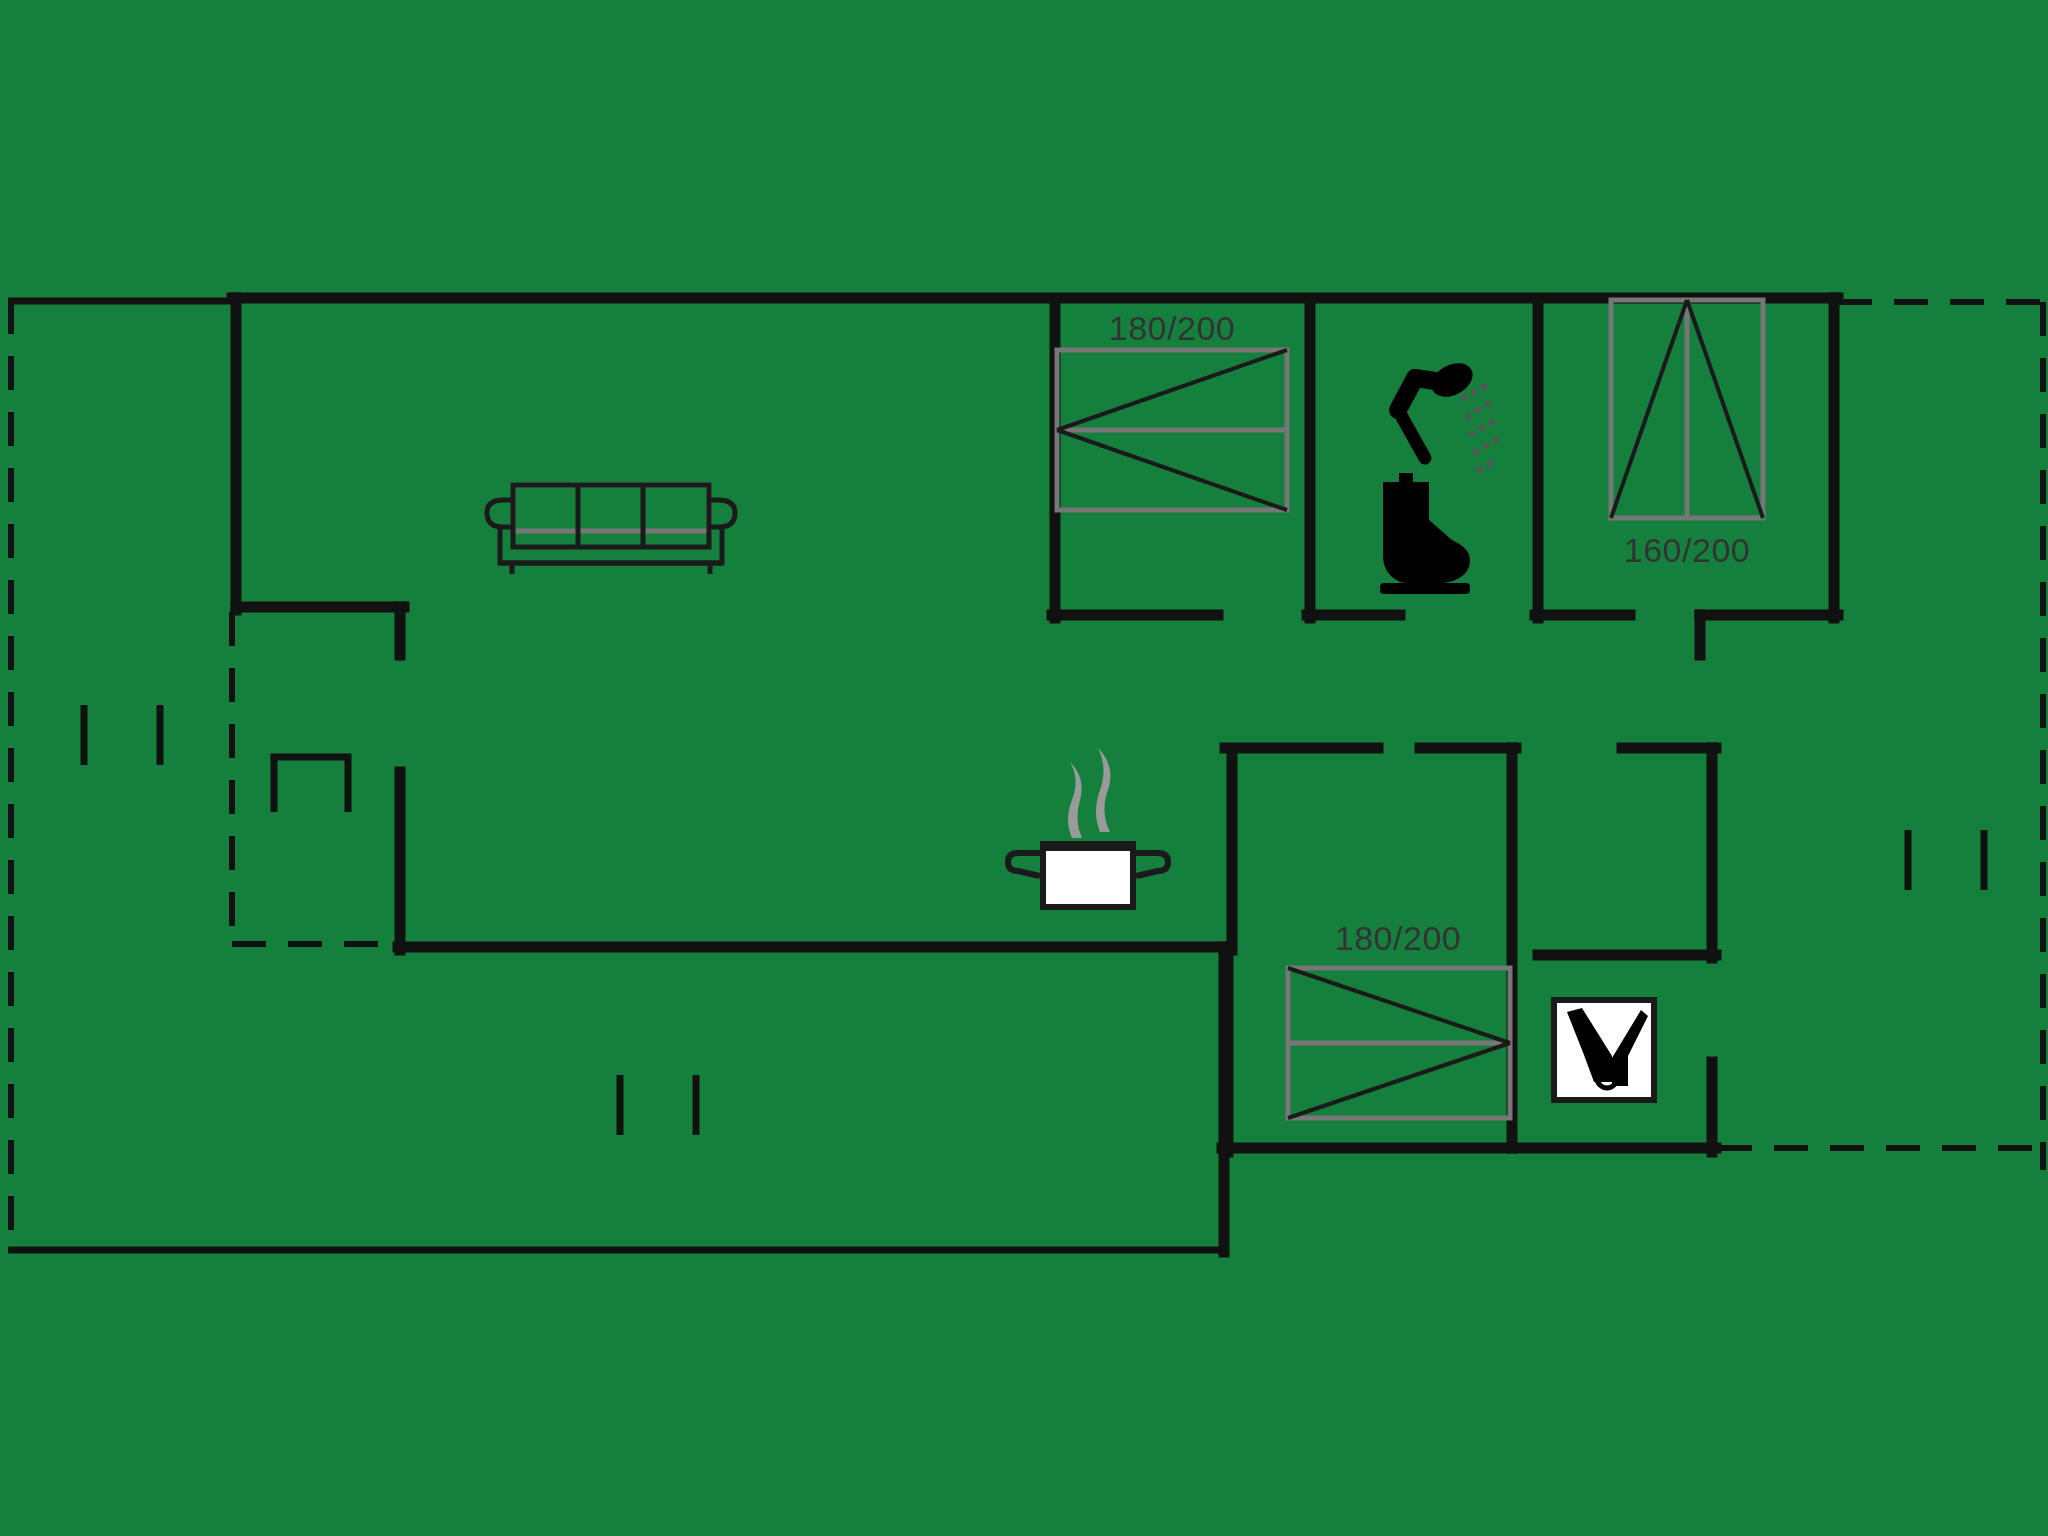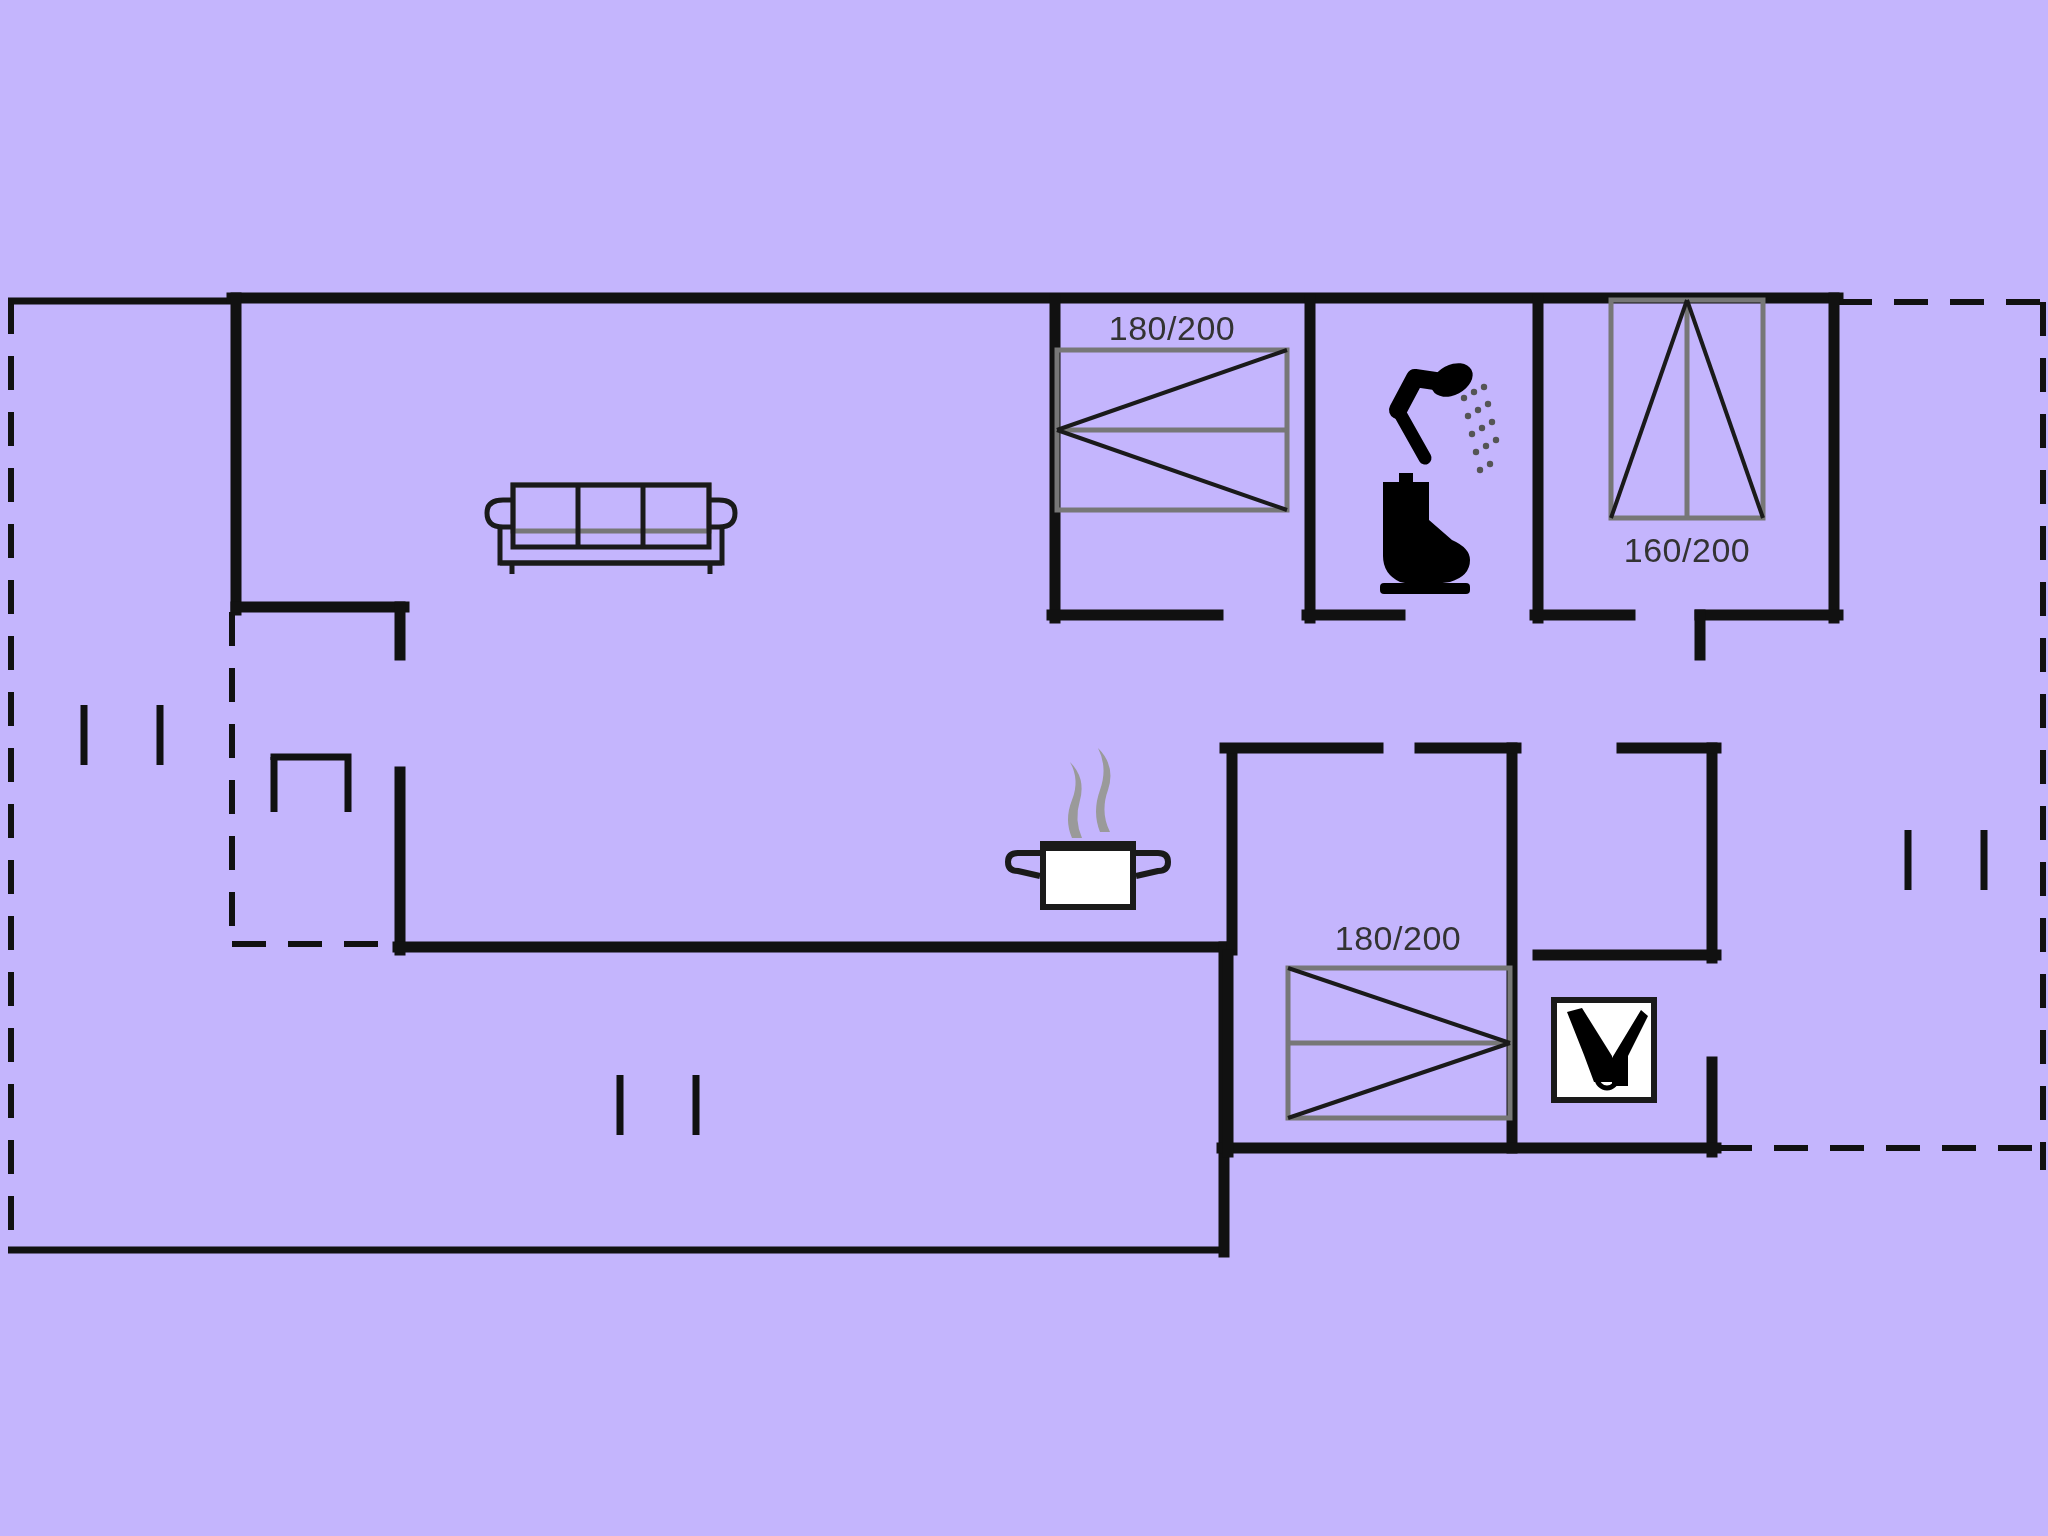--- a/index.html
+++ b/index.html
@@ -11,21 +11,21 @@
   body {
     width: 2048px;
     height: 1536px;
     overflow: hidden;
     font-family: "Liberation Sans", sans-serif;
   }
   #plan-root {
     position: relative;
     width: 2048px;
     height: 1536px;
-    background: #c4b5fd;
+    background: #15803d;
     text-align: center;
   }
   #plan-svg {
     position: absolute;
     top: 0;
     left: 0;
     width: 2048px;
     height: 1536px;
     display: block;
   }

